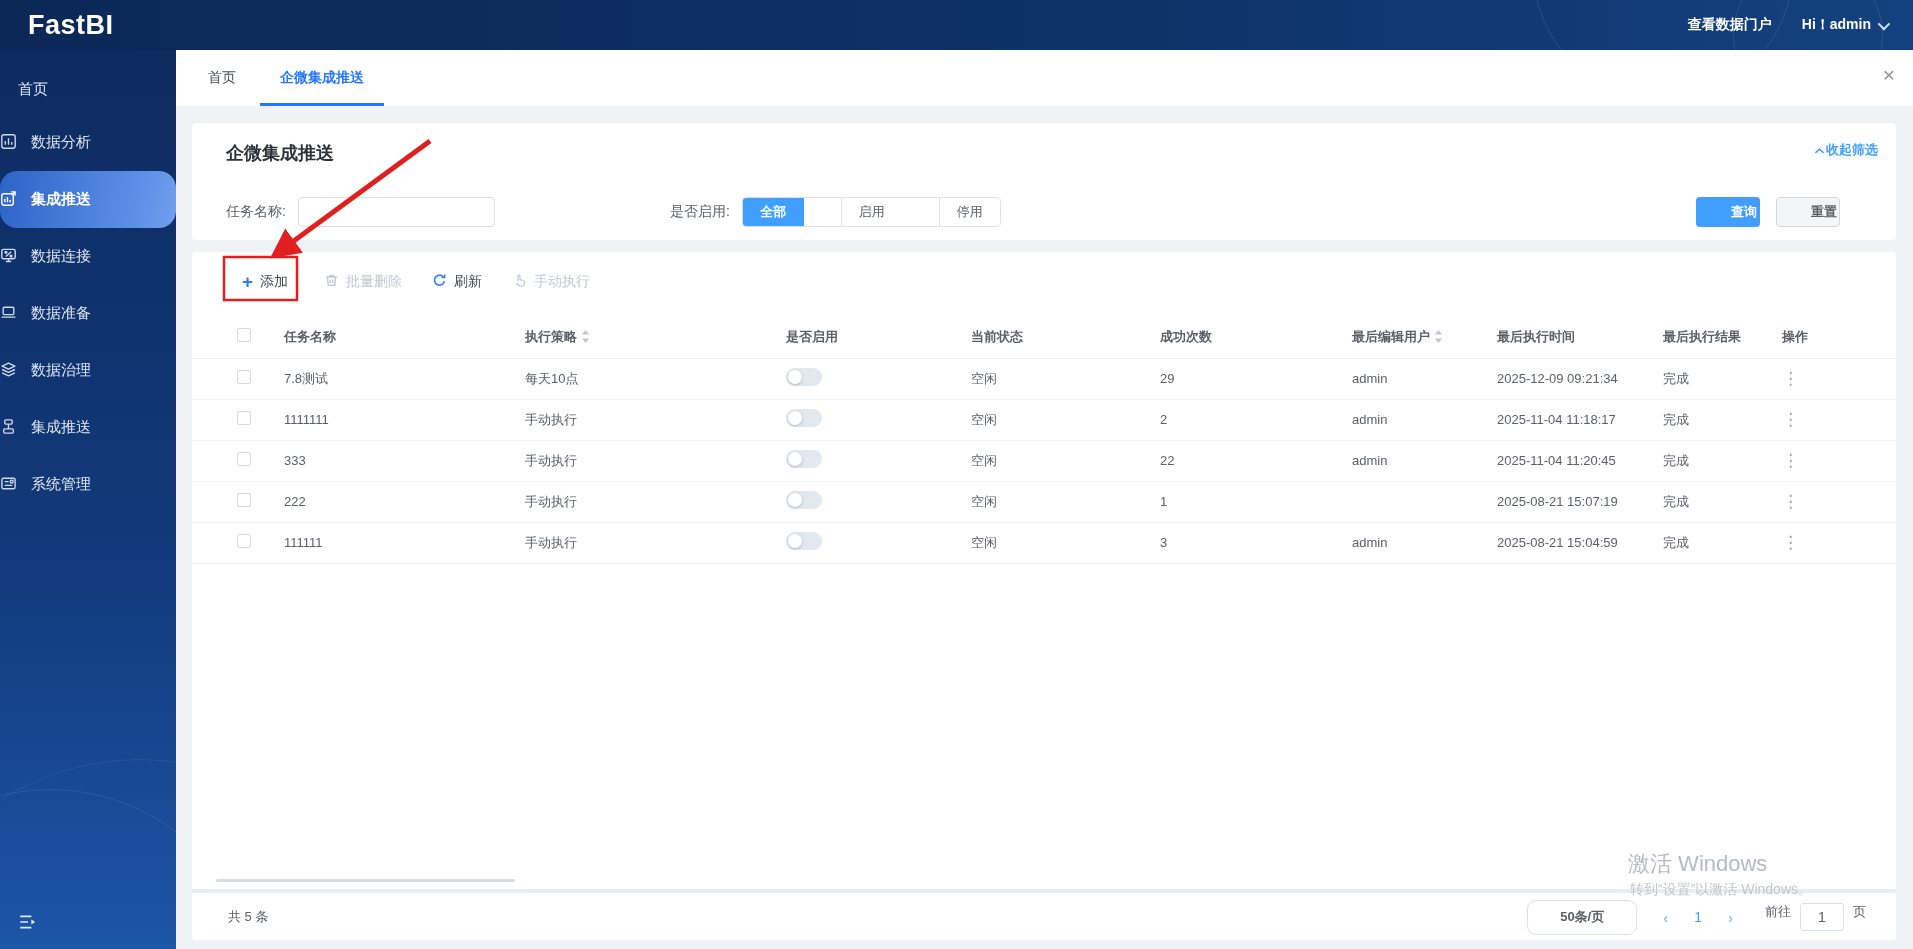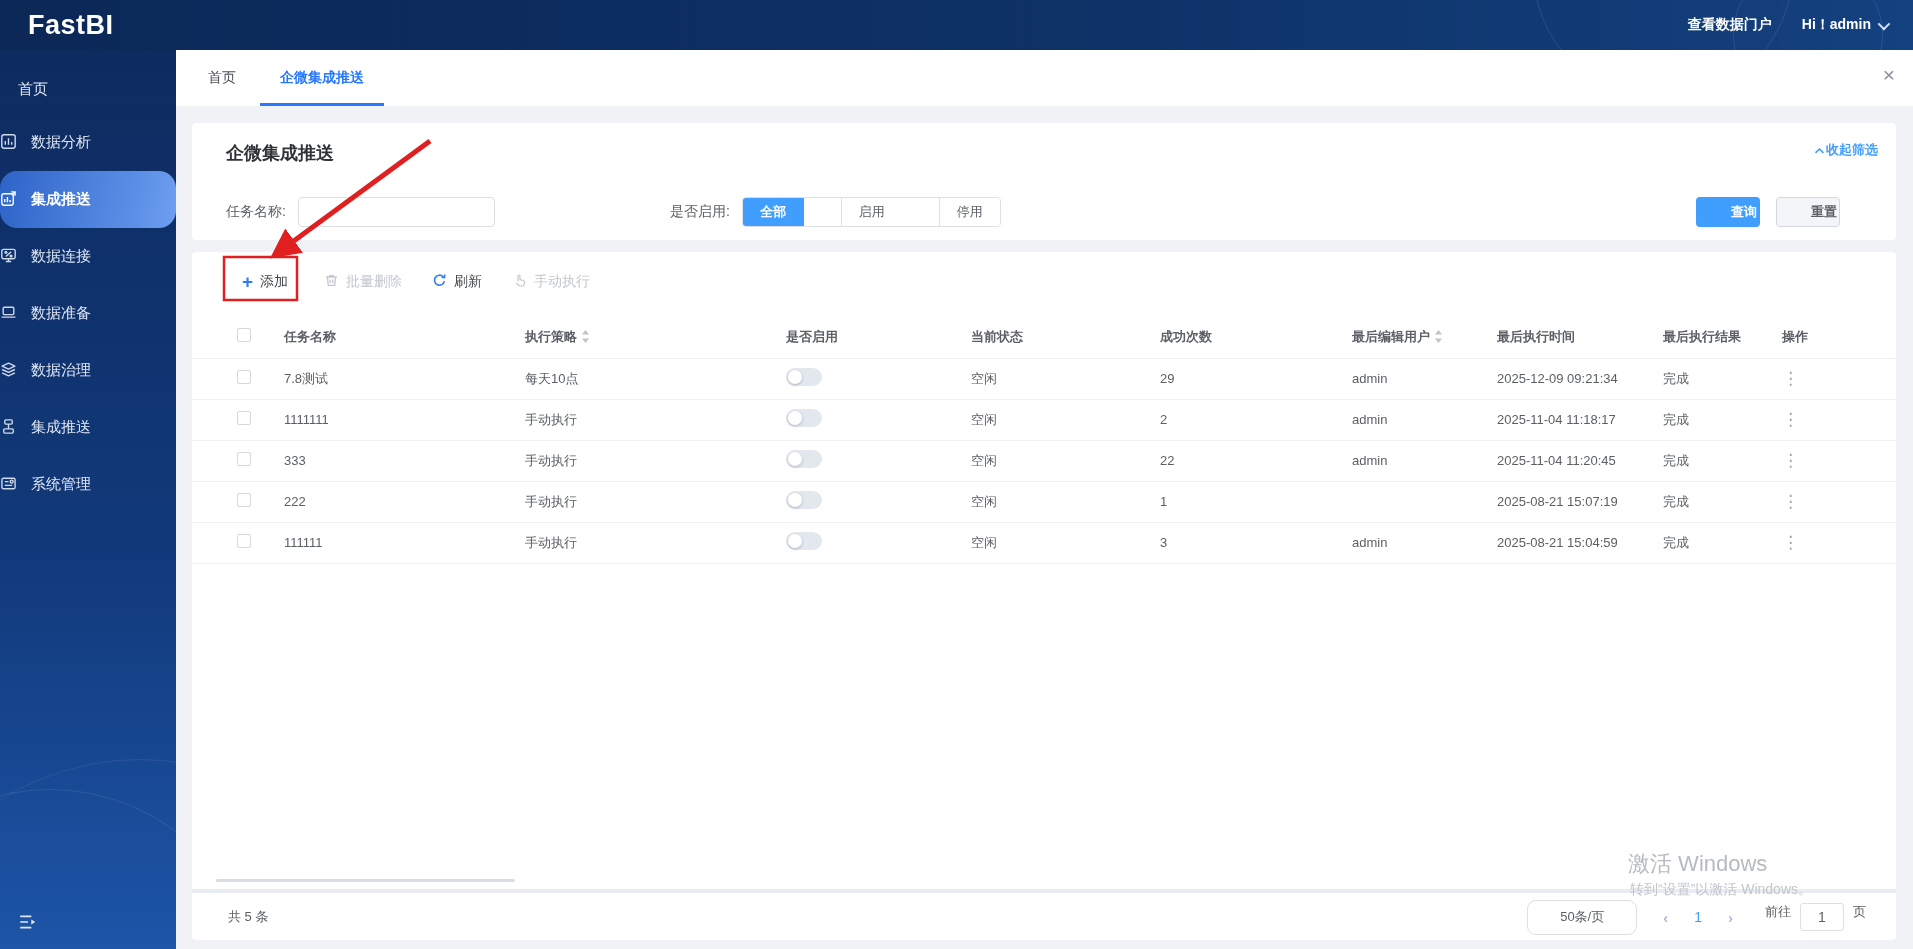--- a/index.html
+++ b/index.html
@@ -80,21 +80,21 @@
   .ops-dots { color:#a0a3a9; font-size:17px; letter-spacing:0; cursor:pointer; line-height:1; }
 
   .flex-spacer { flex:1; }
   .hscroll { height:16px; position:relative; flex:0 0 auto; }
   .hscroll-thumb { position:absolute; left:24px; top:1px; width:299px; height:3px; background:#d9dce3; border-radius:2px; cursor:pointer; }
   .hscroll-track { position:absolute; left:0; right:0; top:11px; height:4px; background:#e9ecf2; }
 
   .table-footer { height:46px; flex:0 0 auto; display:flex; align-items:center; justify-content:space-between; padding:0 30px 0 36px; }
   .total-count { font-size:13px; color:#5c6066; }
   .pager { display:flex; align-items:center; }
-  .page-size-box { width:110px; height:35px; border:1px solid #dcdfe6; border-radius:9px; display:flex; align-items:center; justify-content:center; font-size:13px; color:#5c6066; cursor:pointer; }
+  .page-size-box { width:110px; height:35px; border:1px solid #dcdfe6; border-radius:9px; display:flex; align-items:center; justify-content:center; font-size:13px; color:#5c6066; cursor:pointer;font-weight:bold; }
   .pg-arrow { font-size:15px; color:#aebdd8; margin:0 0 0 26px; cursor:pointer; font-weight:700; }
   .pg-cur { font-size:14px; color:#409eff; margin-left:26px; cursor:pointer; }
   .goto { display:flex; align-items:flex-start; gap:9px; margin-left:32px; font-size:13px; color:#5c6066; }
   .goto-input { width:44px; height:28px; border:1px solid #dcdfe6; border-radius:3px; text-align:center; font-size:14px; color:#5c6066; outline:none; }
 
   
   .annot-overlay { position:absolute; left:0; top:0; width:1913px; height:949px; pointer-events:none; z-index:9; }
   .watermark { position:absolute; z-index:8; pointer-events:none; color:#b6bac1; }
   .wm1 { left:1628px; top:849px; font-size:22px; }
   .wm2 { left:1630px; top:881px; font-size:14px; color:#c2c6cc; }

